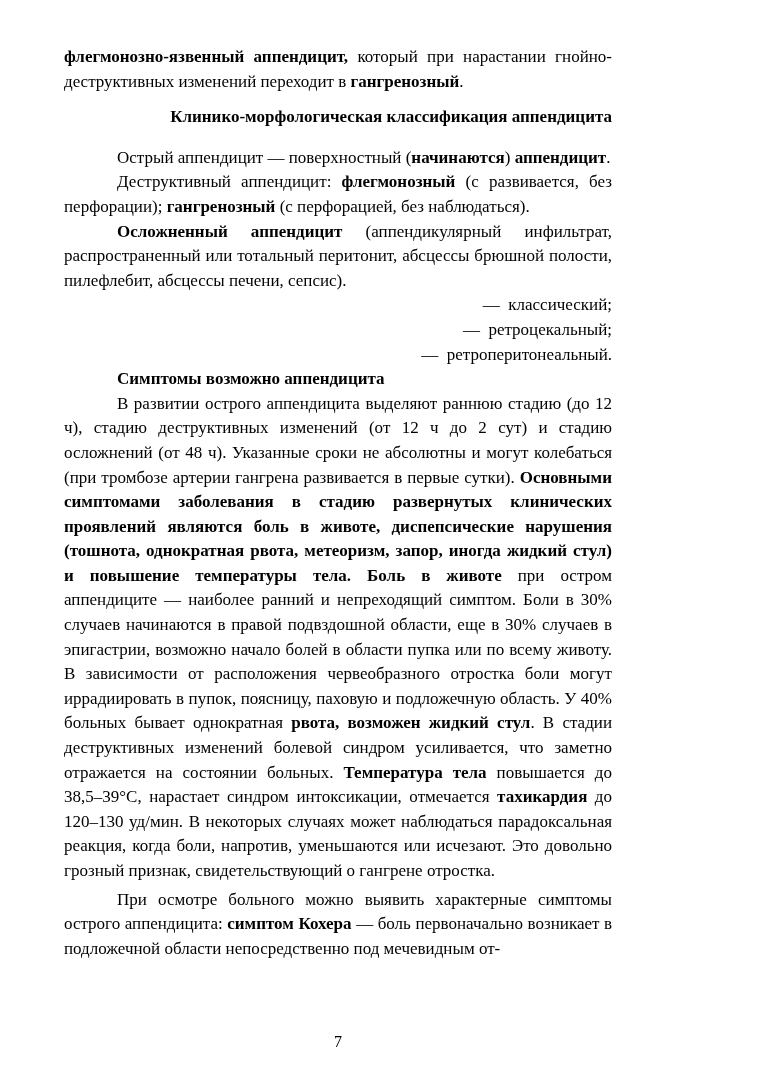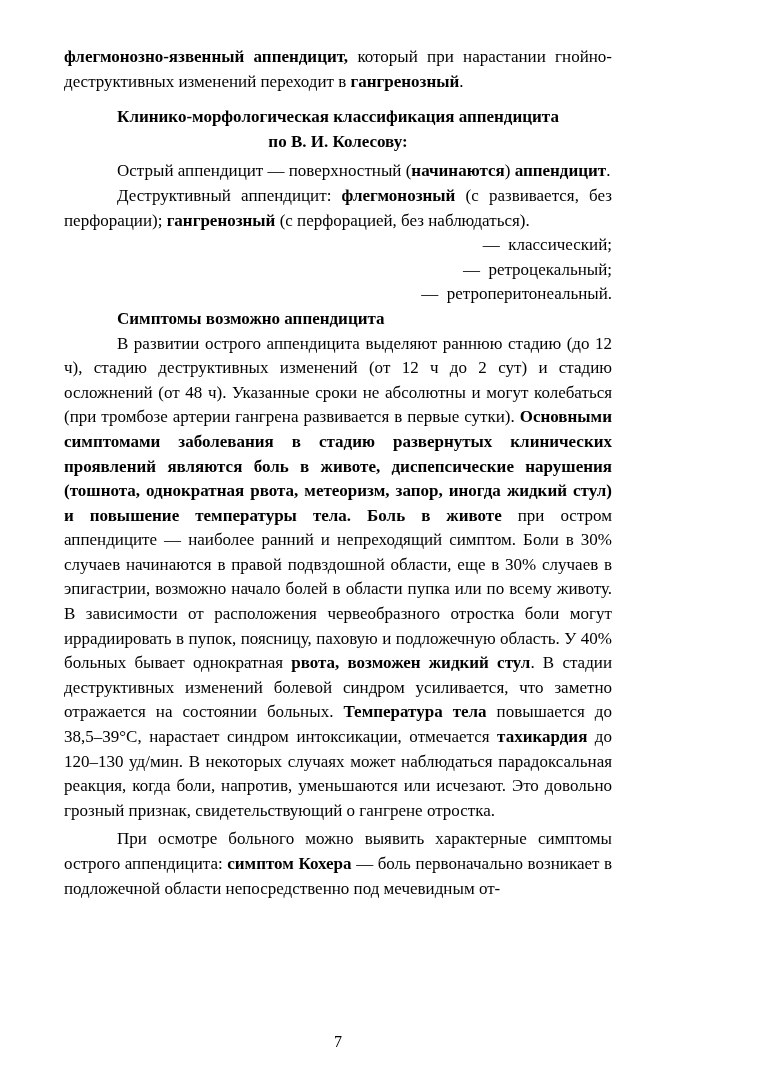--- a/index.html
+++ b/index.html
@@ -19,22 +19,22 @@
   .para {
     margin: 0;
     text-align: justify;
     hyphens: auto;
     -webkit-hyphens: auto;
   }
   .indent { text-indent: 53px; }
   .b { font-weight: bold; }
   .heading {
     font-weight: bold;
-    text-align: center;
-    margin: 11px 0 5px 0;
+    text-align: right;
+    margin: 11px 0 16px 0;
   }
   .list-item { text-align: right; }
   .space-before { margin-top: 4px; }
   .page-number {
     position: absolute;
     left: 0;
     right: 0;
     top: 1030px;
     text-align: center;
     font-size: 16px;
@@ -42,27 +42,27 @@
 </style>
 </head>
 <body>
 
 <div class="page">
 
   <p class="para"><span class="b">флегмонозно-язвенный аппендицит,</span><span> который при нарастании гнойно-деструктивных изменений переходит в </span><span class="b">гангренозный</span><span>.</span></p>
 
   <div class="heading">
     <div>Клинико-морфологическая классификация аппендицита</div>
-    <div>по В. И. Колесову:</div>
   </div>
 
   <p class="para indent"><span>Острый аппендицит — поверхностный (</span><span class="b">начинаются</span><span>) </span><span class="b">аппендицит</span><span>.</span></p>
 
   <p class="para indent"><span>Деструктивный аппендицит: </span><span class="b">флегмонозный</span><span> (с развивается, без перфорации); </span><span class="b">гангренозный</span><span> (с перфорацией, без наблюдаться).</span></p>
 
+  <p class="para indent"><span class="b">Осложненный аппендицит</span><span> (аппендикулярный инфильтрат, распространенный или тотальный перитонит, абсцессы брюшной полости, пилефлебит, абсцессы печени, сепсис).</span></p>
 
 
   <p class="para indent list-item">— классический;</p>
   <p class="para indent list-item">— ретроцекальный;</p>
   <p class="para indent list-item">— ретроперитонеальный.</p>
 
   <p class="para indent"><span class="b">Симптомы возможно аппендицита</span></p>
 
   <p class="para indent"><span>В развитии острого аппендицита выделяют раннюю стадию (до 12 ч), стадию деструктивных изменений (от 12 ч до 2 сут) и стадию осложнений (от 48 ч). Указанные сроки не абсолютны и могут колебаться (при тромбозе артерии гангрена развивается в первые сутки). </span><span class="b">Основными симптомами заболевания в стадию развернутых клинических проявлений являются боль в животе, диспепсические нарушения (тошнота, однократная рвота, метеоризм, запор, иногда жидкий стул) и повышение температуры тела. Боль в животе</span><span> при остром аппендиците — наиболее ранний и непреходящий симптом. Боли в 30% случаев начинаются в правой подвздошной области, еще в 30% случаев в эпигастрии, возможно начало болей в области пупка или по всему животу. В зависимости от расположения червеобразного отростка боли могут иррадиировать в пупок, поясницу, паховую и подложечную область. У 40% больных бывает однократная </span><span class="b">рвота, возможен жидкий стул</span><span>. В стадии деструктивных изменений болевой синдром усиливается, что заметно отражается на состоянии больных. </span><span class="b">Температура тела</span><span> повышается до 38,5–39°С, нарастает синдром интоксикации, отмечается </span><span class="b">тахикардия</span><span> до 120–130 уд/мин. В некоторых случаях может наблюдаться парадоксальная реакция, когда боли, напротив, уменьшаются или исчезают. Это довольно грозный признак, свидетельствующий о гангрене отростка.</span></p>
 

